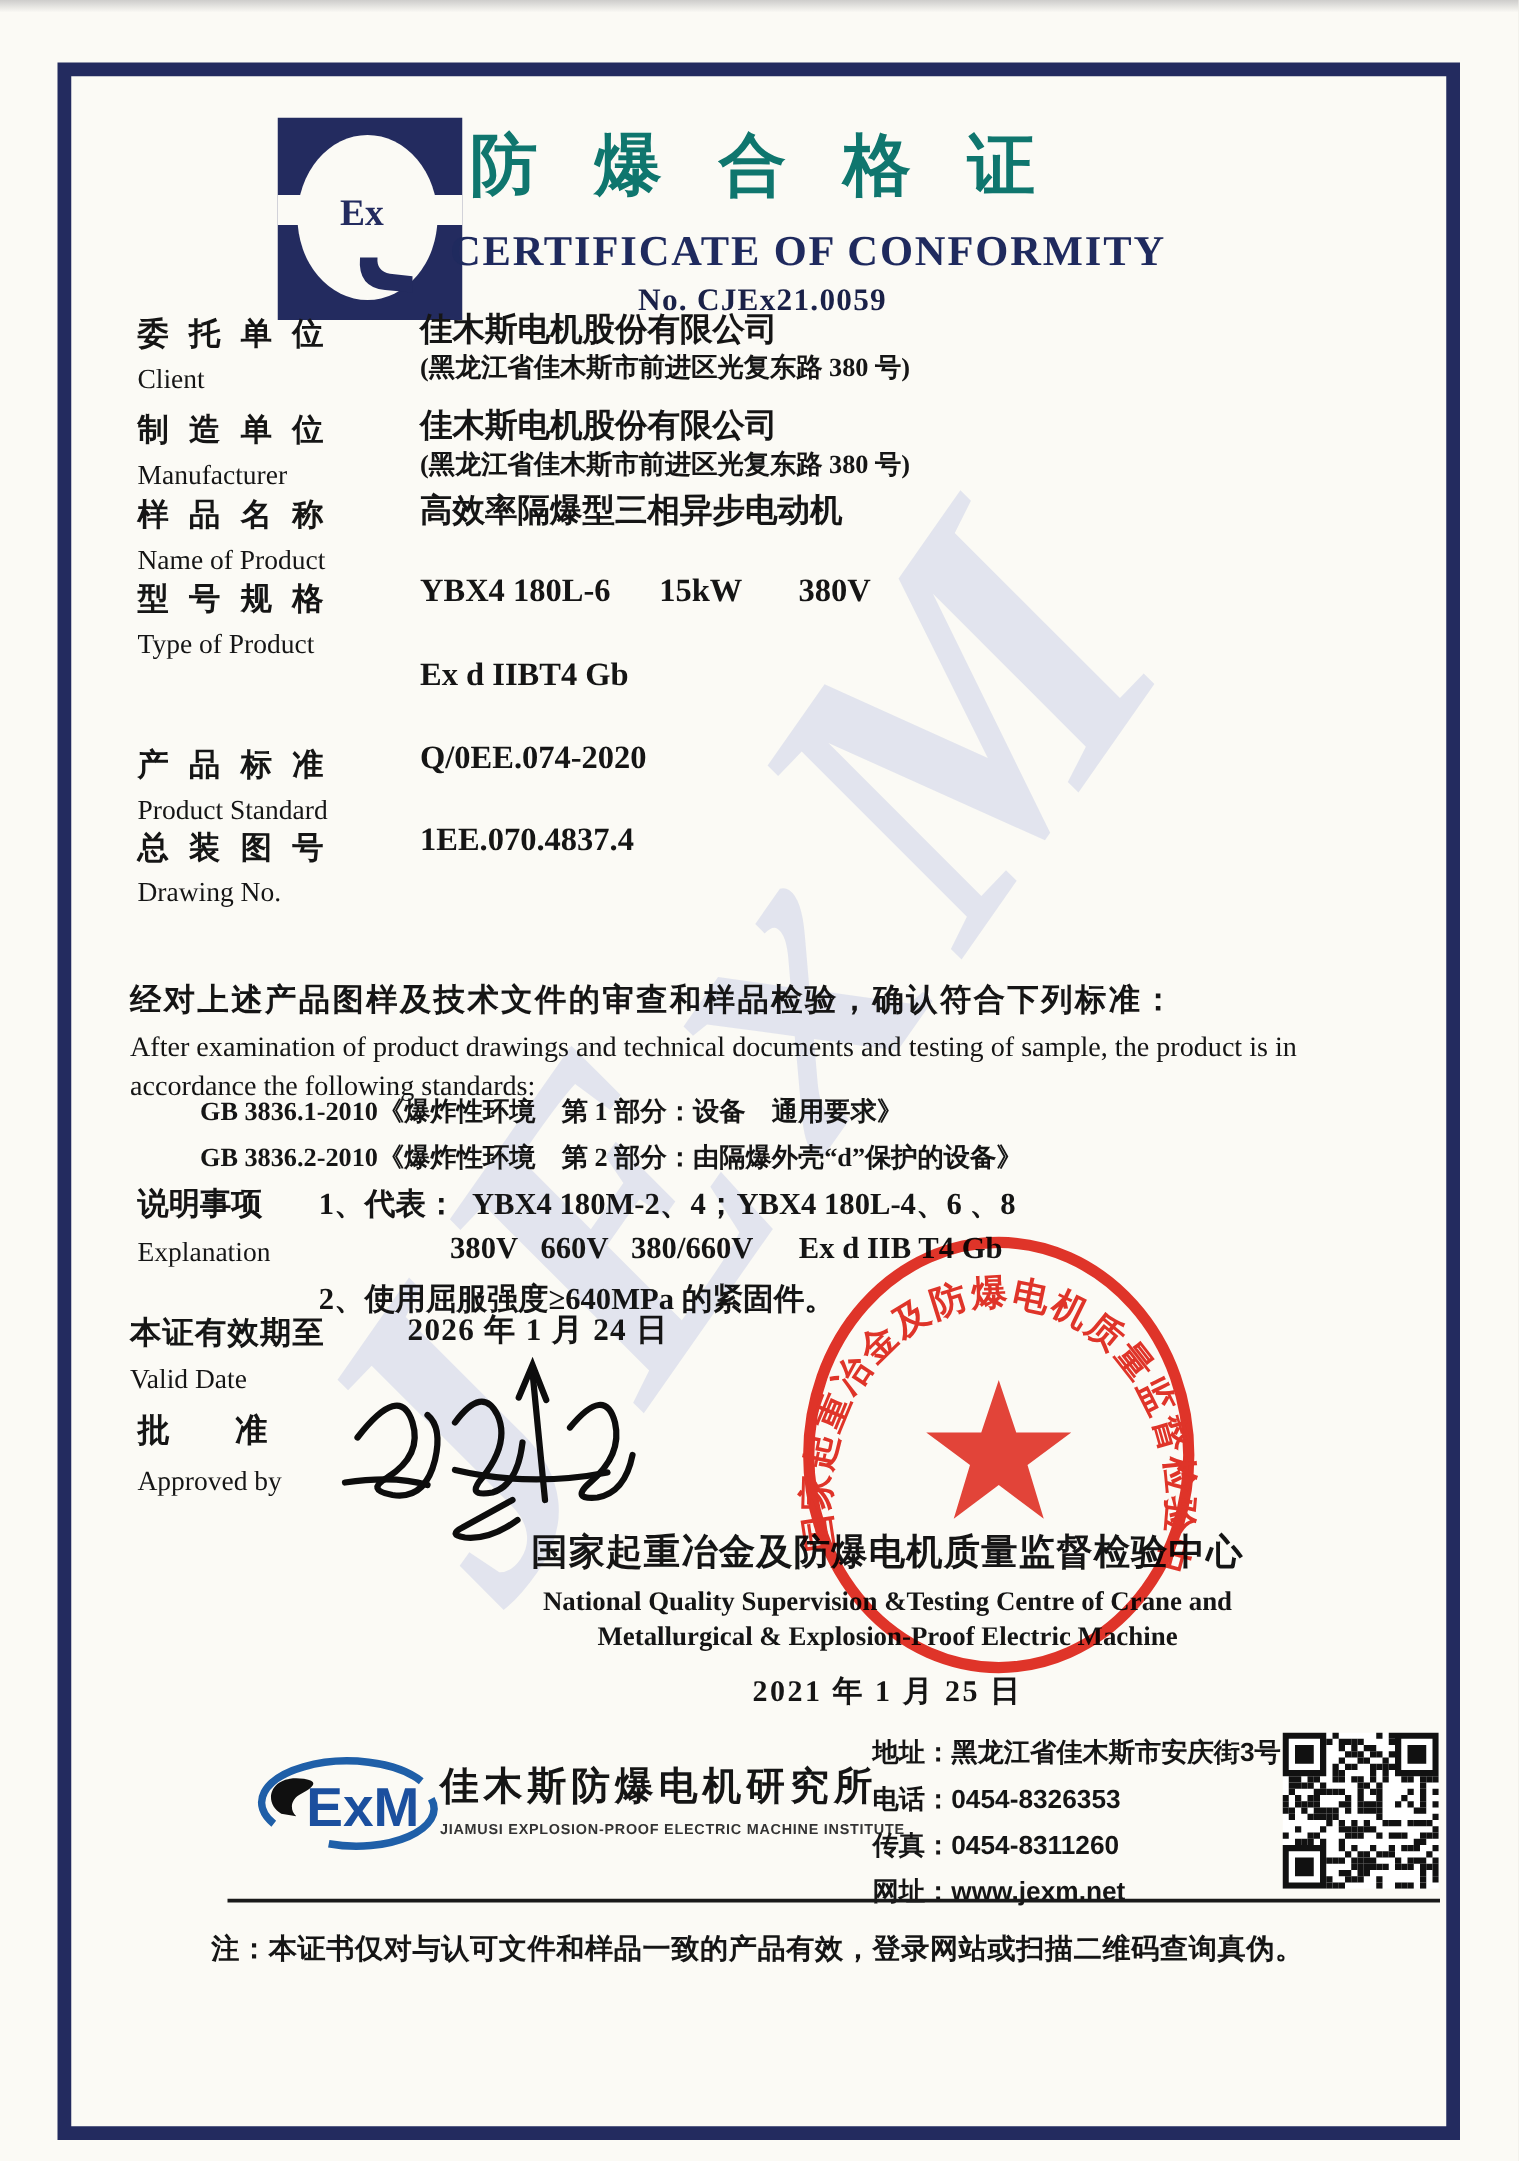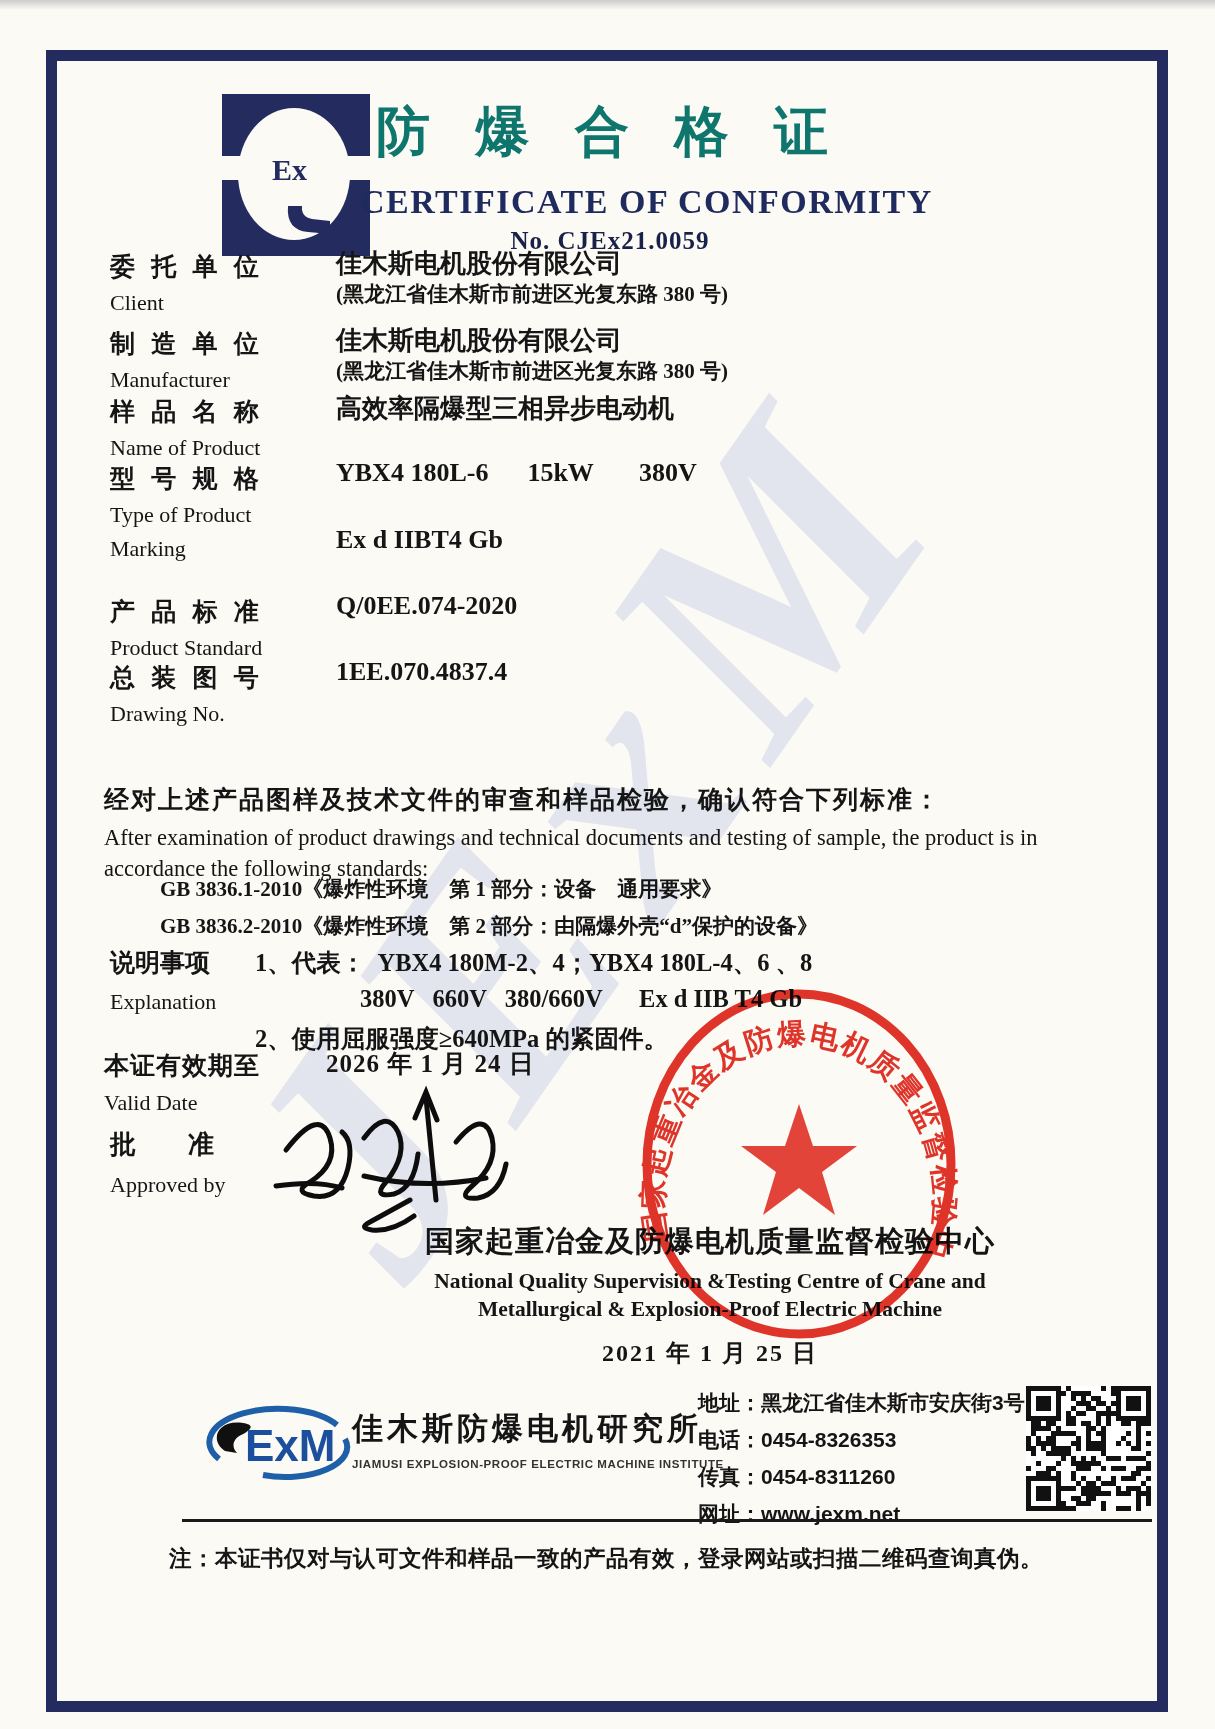--- a/index.html
+++ b/index.html
@@ -118,21 +118,20 @@
       <div class="f-cn">样 品 名 称</div>
       <div class="f-en">Name of Product</div>
       <div class="f-val">高效率隔爆型三相异步电动机</div>
     </div>
     <div class="field r4">
       <div class="f-cn">型 号 规 格</div>
       <div class="f-en">Type of Product</div>
       <div class="f-val">YBX4 180L-6      15kW       380V</div>
     </div>
     <div class="field r5">
-      <div class="f-en">Marking</div>
       <div class="f-val">Ex d IIBT4 Gb</div>
     </div>
     <div class="field r6">
       <div class="f-cn">产 品 标 准</div>
       <div class="f-en">Product Standard</div>
       <div class="f-val">Q/0EE.074-2020</div>
     </div>
     <div class="field r7">
       <div class="f-cn">总 装 图 号</div>
       <div class="f-en">Drawing No.</div>

